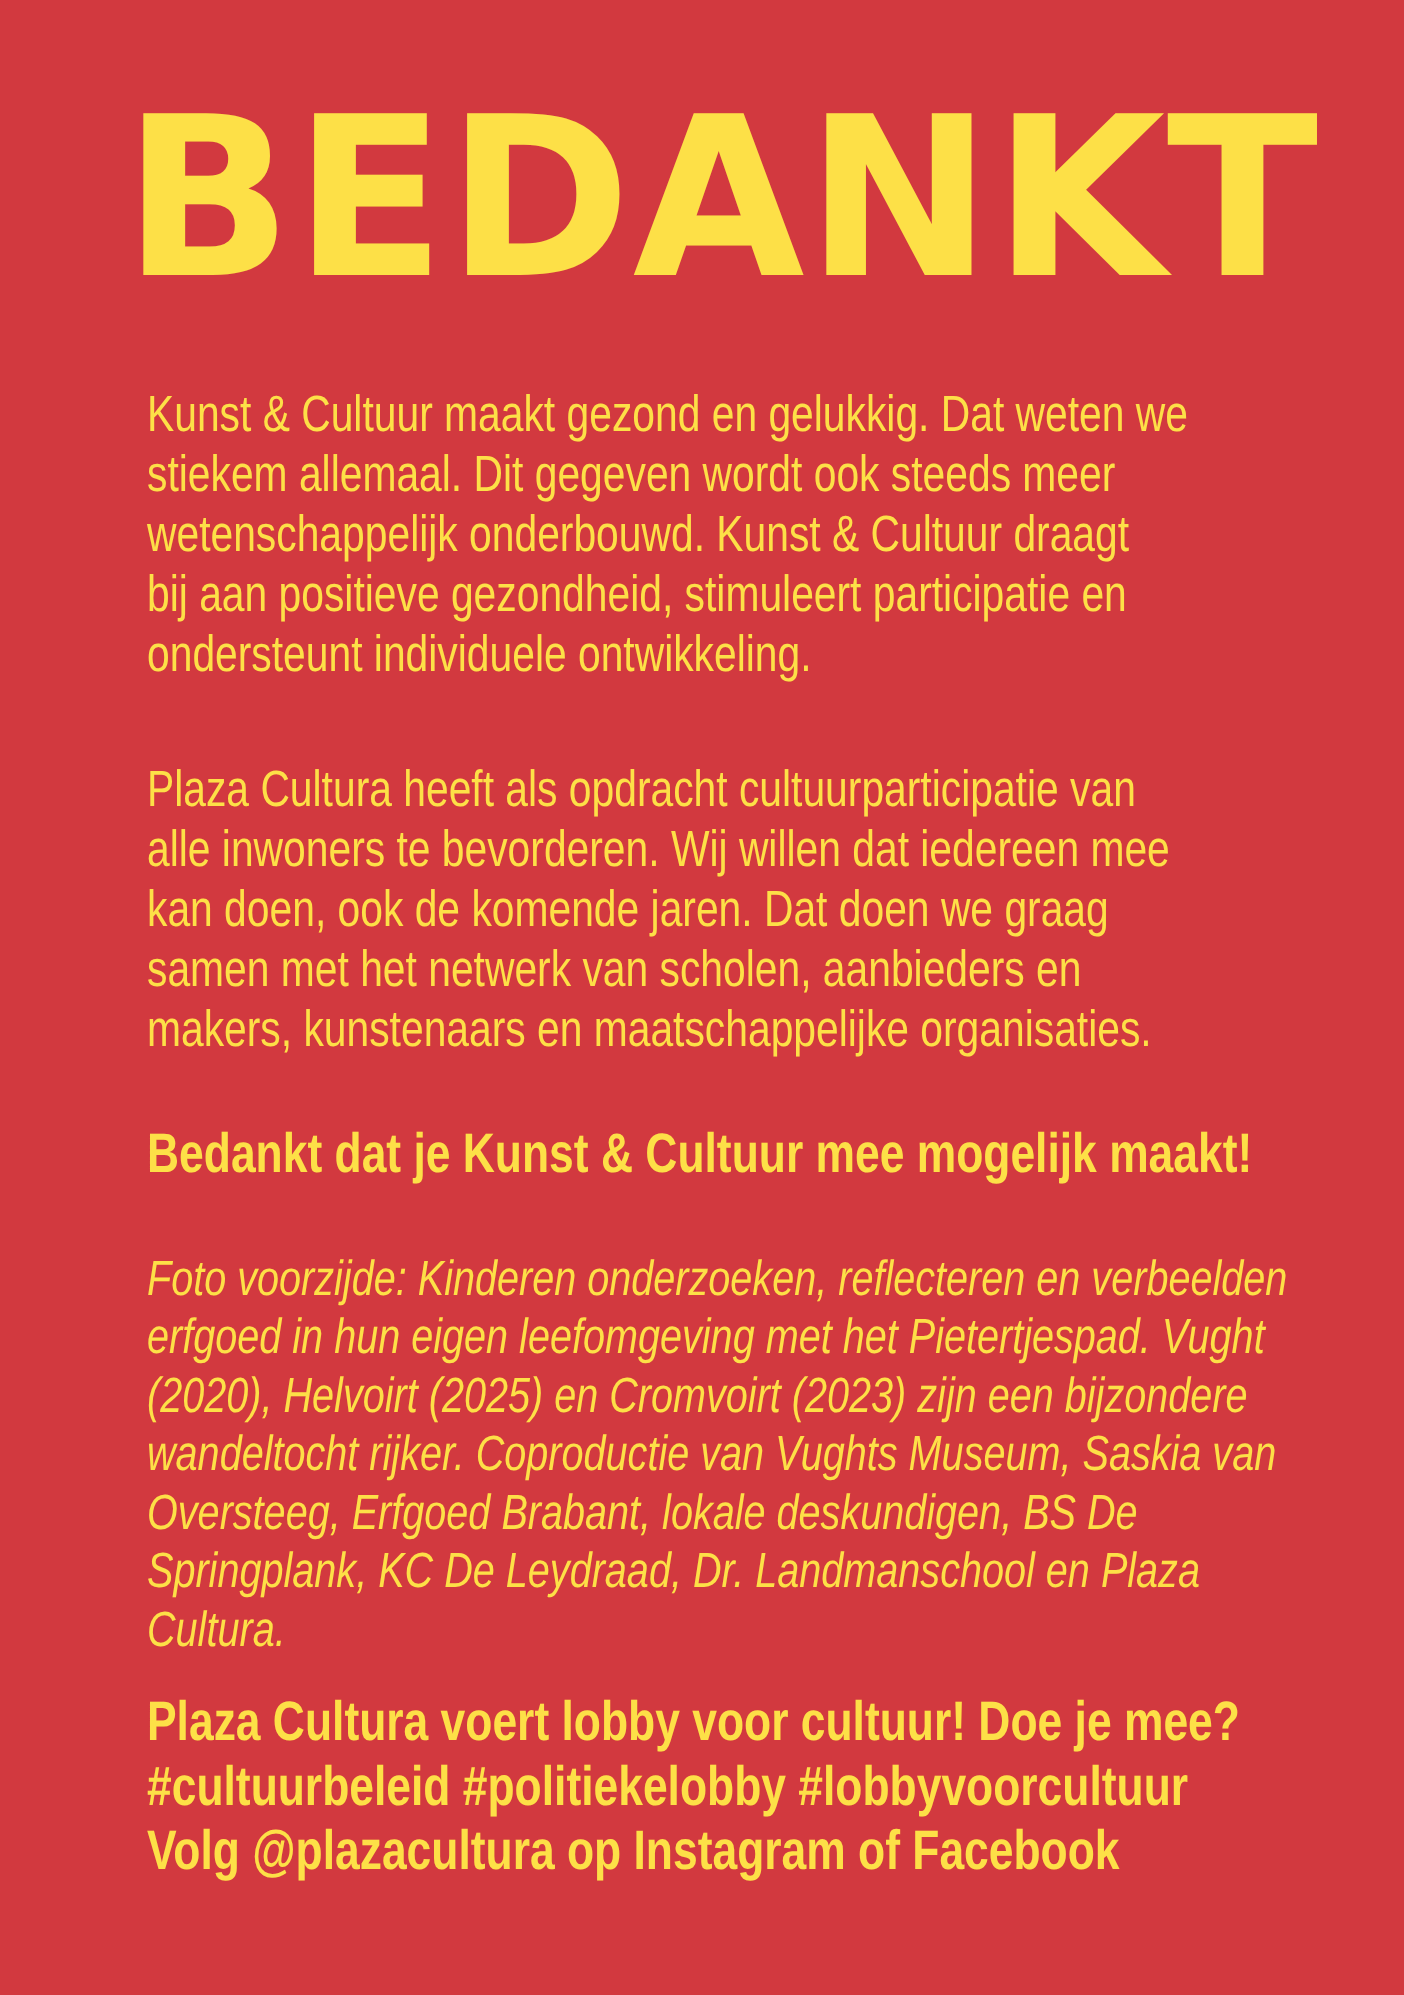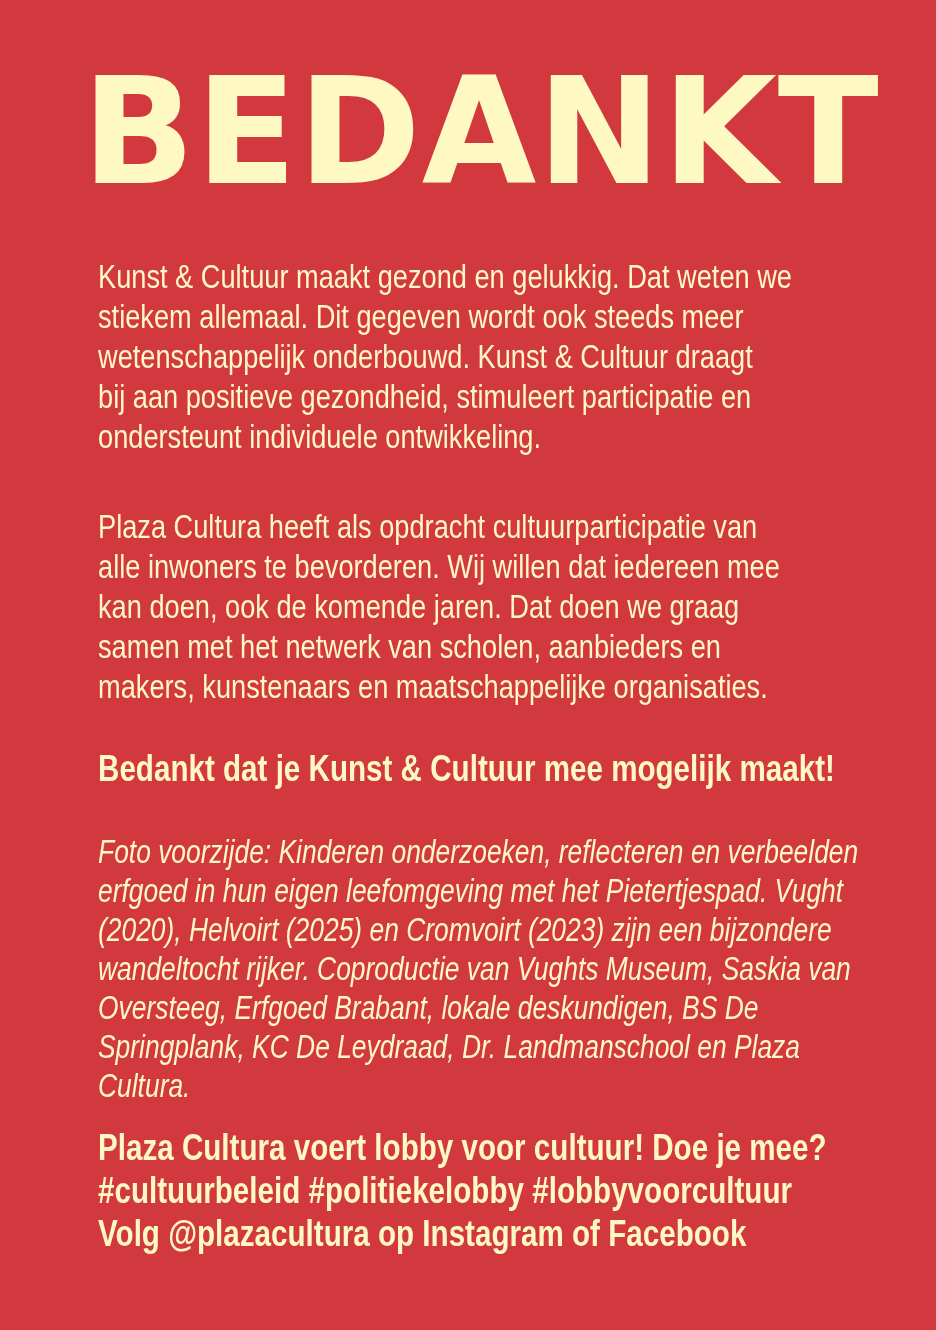--- a/index.html
+++ b/index.html
@@ -59,21 +59,21 @@
   .lobby-cta {
     top: 1126px;
     font-size: 37px;
     line-height: 43px;
     font-weight: 700;
   }
 </style>
 </head>
 <body>
 
-<div class="poster" style="background: rgb(210, 57, 63); color: #fef9c3;">
+<div class="poster" style="background: rgb(210, 57, 63); color: #fde047;">
 
   <div class="poster-title">BEDANKT</div>
 
   <div class="text-block body-text intro-paragraph">Kunst &amp; Cultuur maakt gezond en gelukkig. Dat weten we
 stiekem allemaal. Dit gegeven wordt ook steeds meer
 wetenschappelijk onderbouwd. Kunst &amp; Cultuur draagt
 bij aan positieve gezondheid, stimuleert participatie en
 ondersteunt individuele ontwikkeling.</div>
 
   <div class="text-block body-text mission-paragraph">Plaza Cultura heeft als opdracht cultuurparticipatie van

